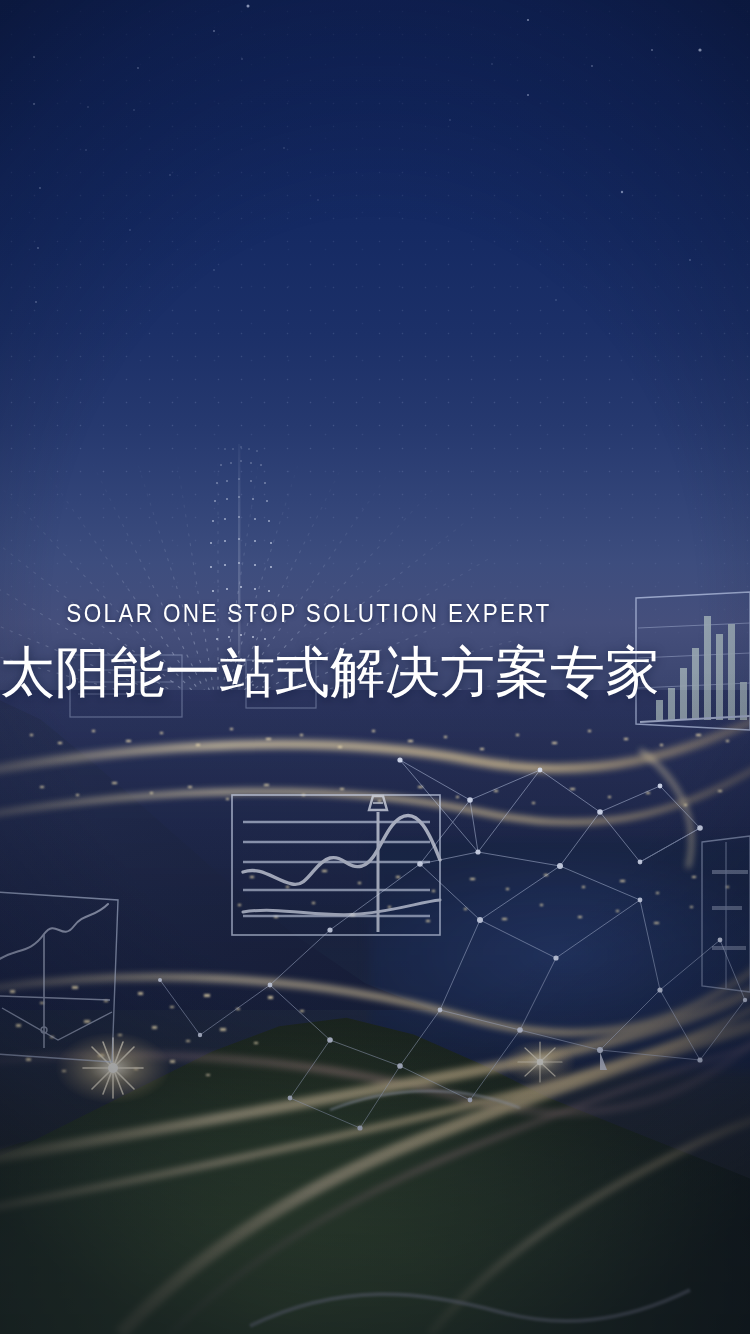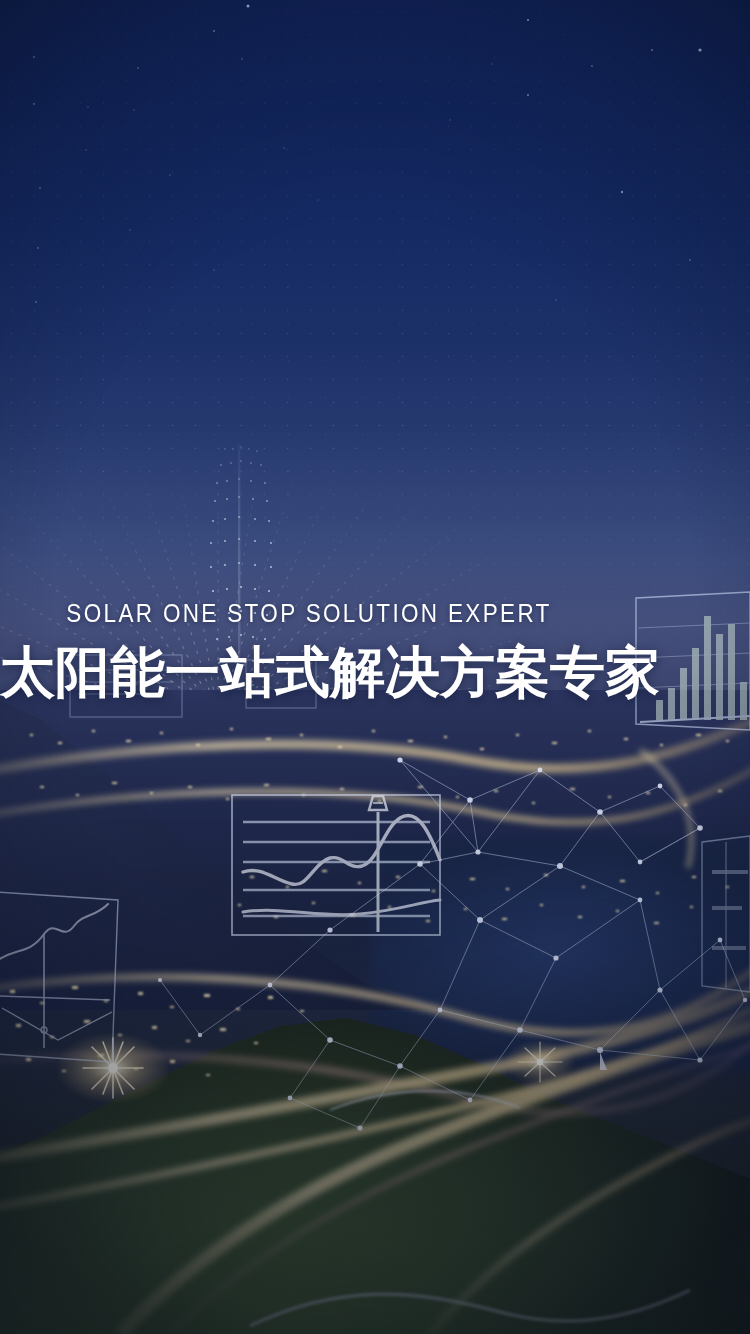--- a/index.html
+++ b/index.html
@@ -118,21 +118,21 @@
     transform:scaleX(.90);
     white-space:nowrap;
     text-shadow:0 1px 6px rgba(10,20,50,.55);
   }
   .headline{
     display:block;
     margin-top:12px;
     color:#ffffff;
     font-size:55px;
     line-height:64px;
-    font-weight:700;
+    font-weight:400;
     letter-spacing:0px;
     white-space:nowrap;
     text-shadow:0 2px 10px rgba(10,20,50,.55);
   }
 
   
   .veil{
     position:absolute;left:0;top:0;width:750px;height:1334px;
     background:linear-gradient(180deg,
       rgba(12,22,56,0) 0%,

